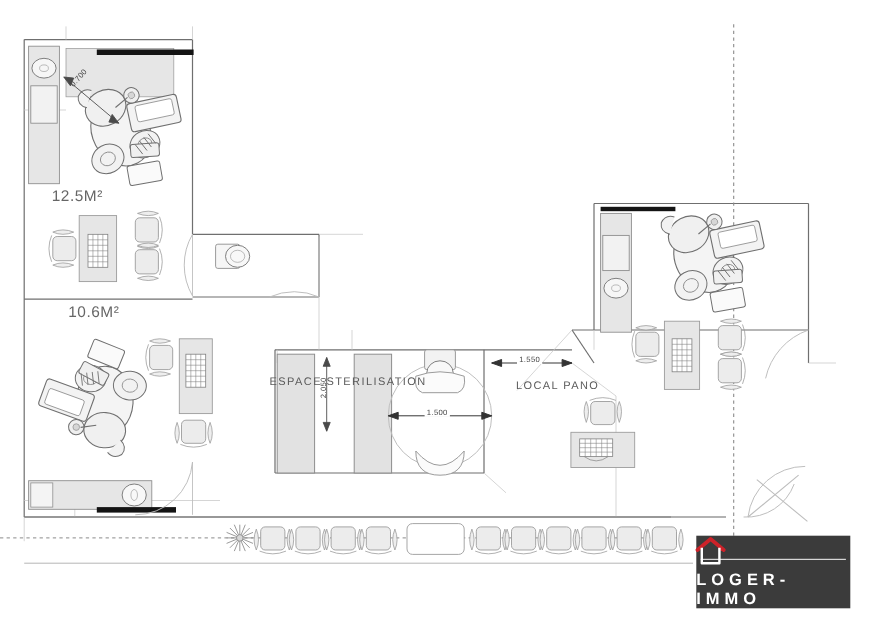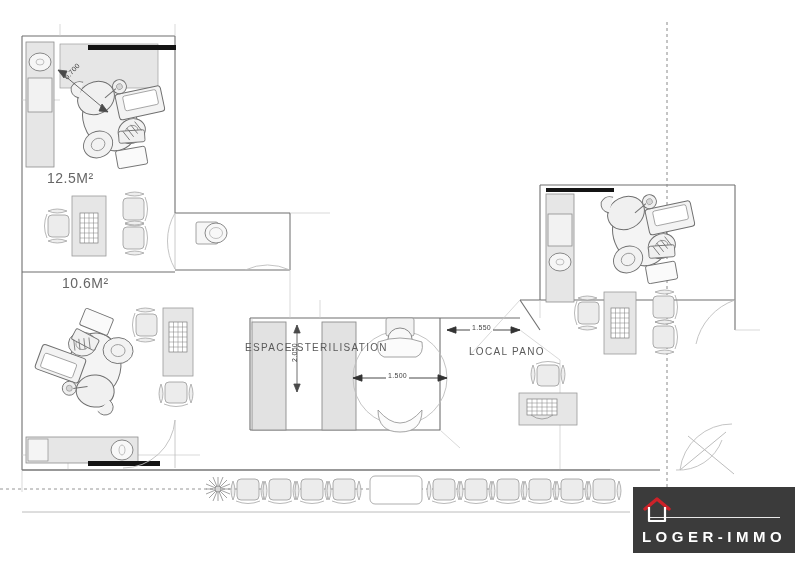--- a/index.html
+++ b/index.html
@@ -4,21 +4,21 @@
 <style>
   html,body{margin:0;padding:0;background:#ffffff;}
   body{width:800px;height:562px;overflow:hidden;font-family:"Liberation Sans",sans-serif;}
   #plan{position:relative;width:800px;height:562px;background:#ffffff;}
   #plan svg{position:absolute;left:0;top:0;}
   .lbl{position:absolute;color:#555;font-family:"Liberation Sans",sans-serif;white-space:nowrap;}
   .area-label{font-size:14px;letter-spacing:.5px;color:#666;}
   .room-label{font-size:10px;letter-spacing:1.3px;color:#5a5a5a;}
   .dim-label{font-size:7px;letter-spacing:.3px;color:#444;}
   .dim-v{transform-origin:left top;}
-  .logo{position:absolute;left:633px;top:487px;width:162px;height:66px;background:#3b3b3b;
+  .logo{position:absolute;left:633px;top:487px;width:140px;height:66px;background:#3b3b3b;
         display:flex;flex-direction:column;align-items:center;justify-content:center;}
   .logo-mark{position:relative;width:160px;height:30px;display:flex;align-items:center;justify-content:center;}
   .logo-rule{position:absolute;top:21px;left:14px;width:132px;height:1px;background:#e8e8e8;}
   .logo-text{color:#ffffff;font-size:15px;font-weight:bold;letter-spacing:4.5px;
              font-family:"Liberation Sans",sans-serif;margin-top:2px;}
 </style>
 </head>
 <body>
 
 <div id="plan">

